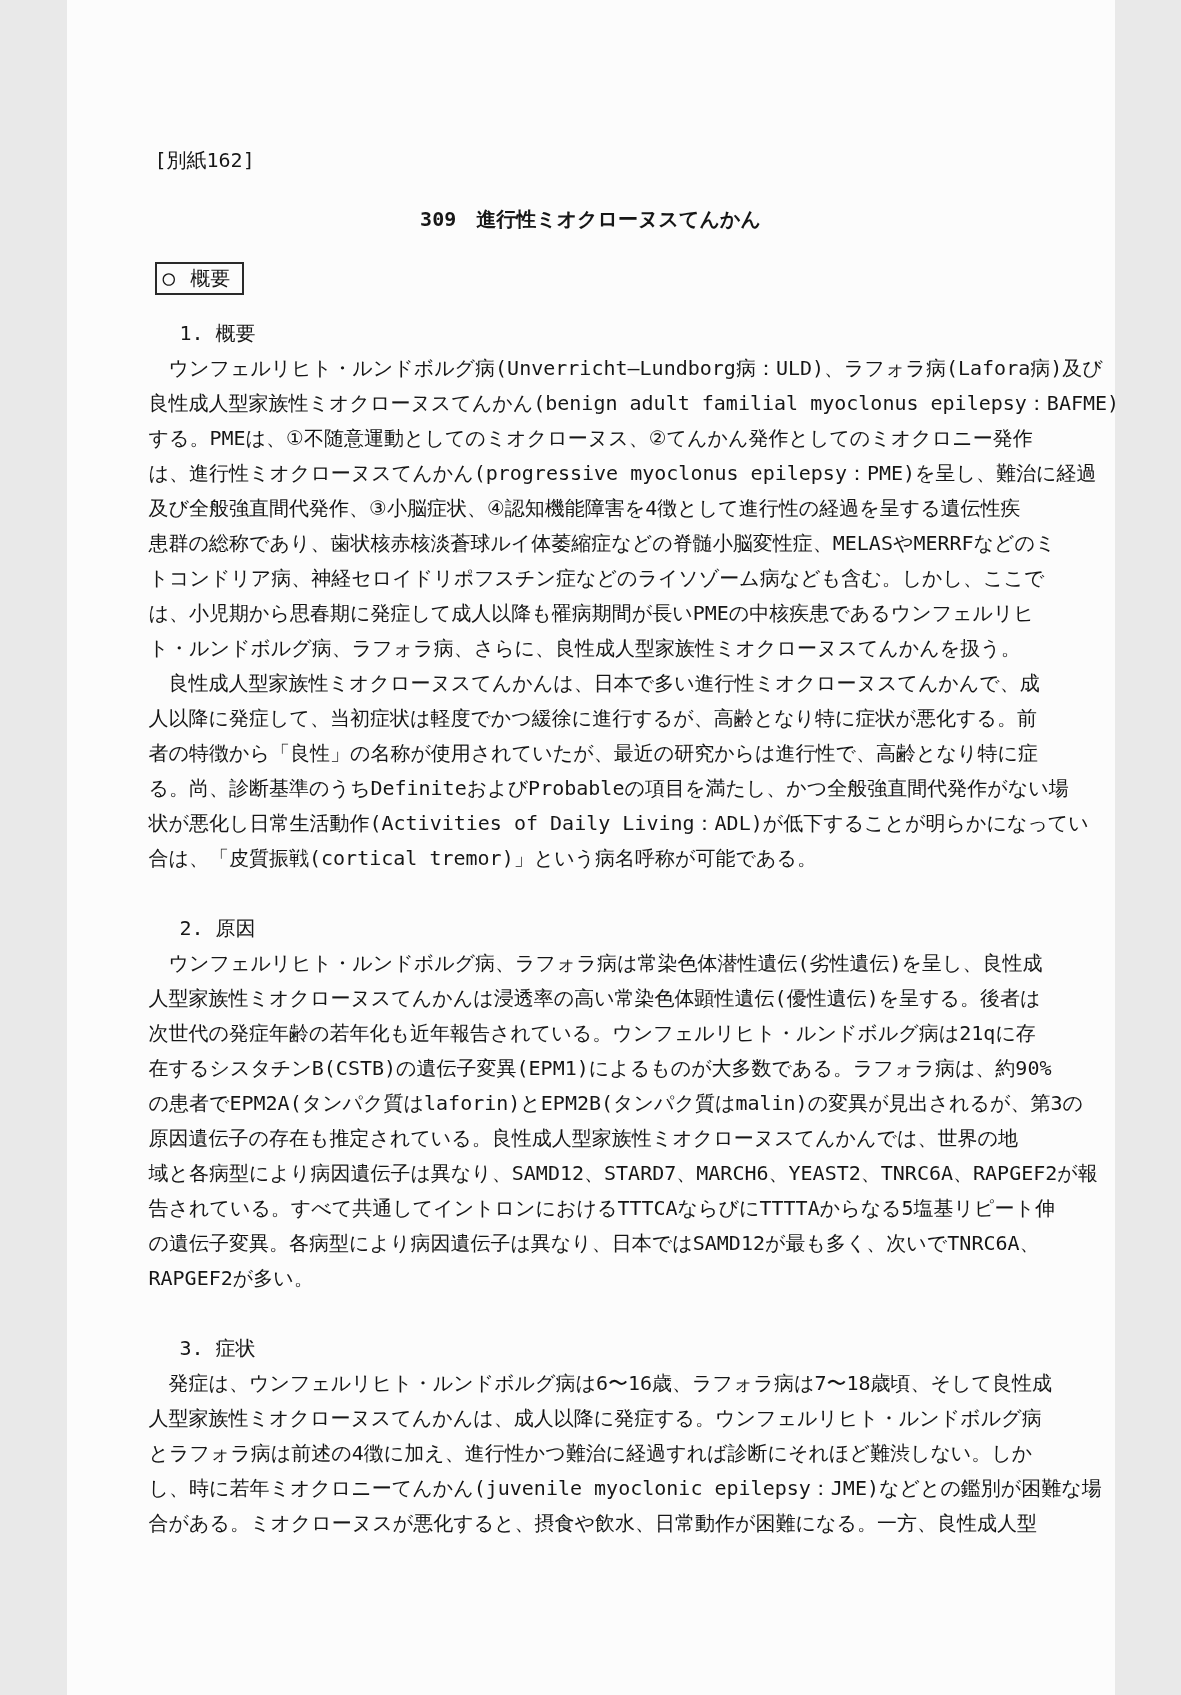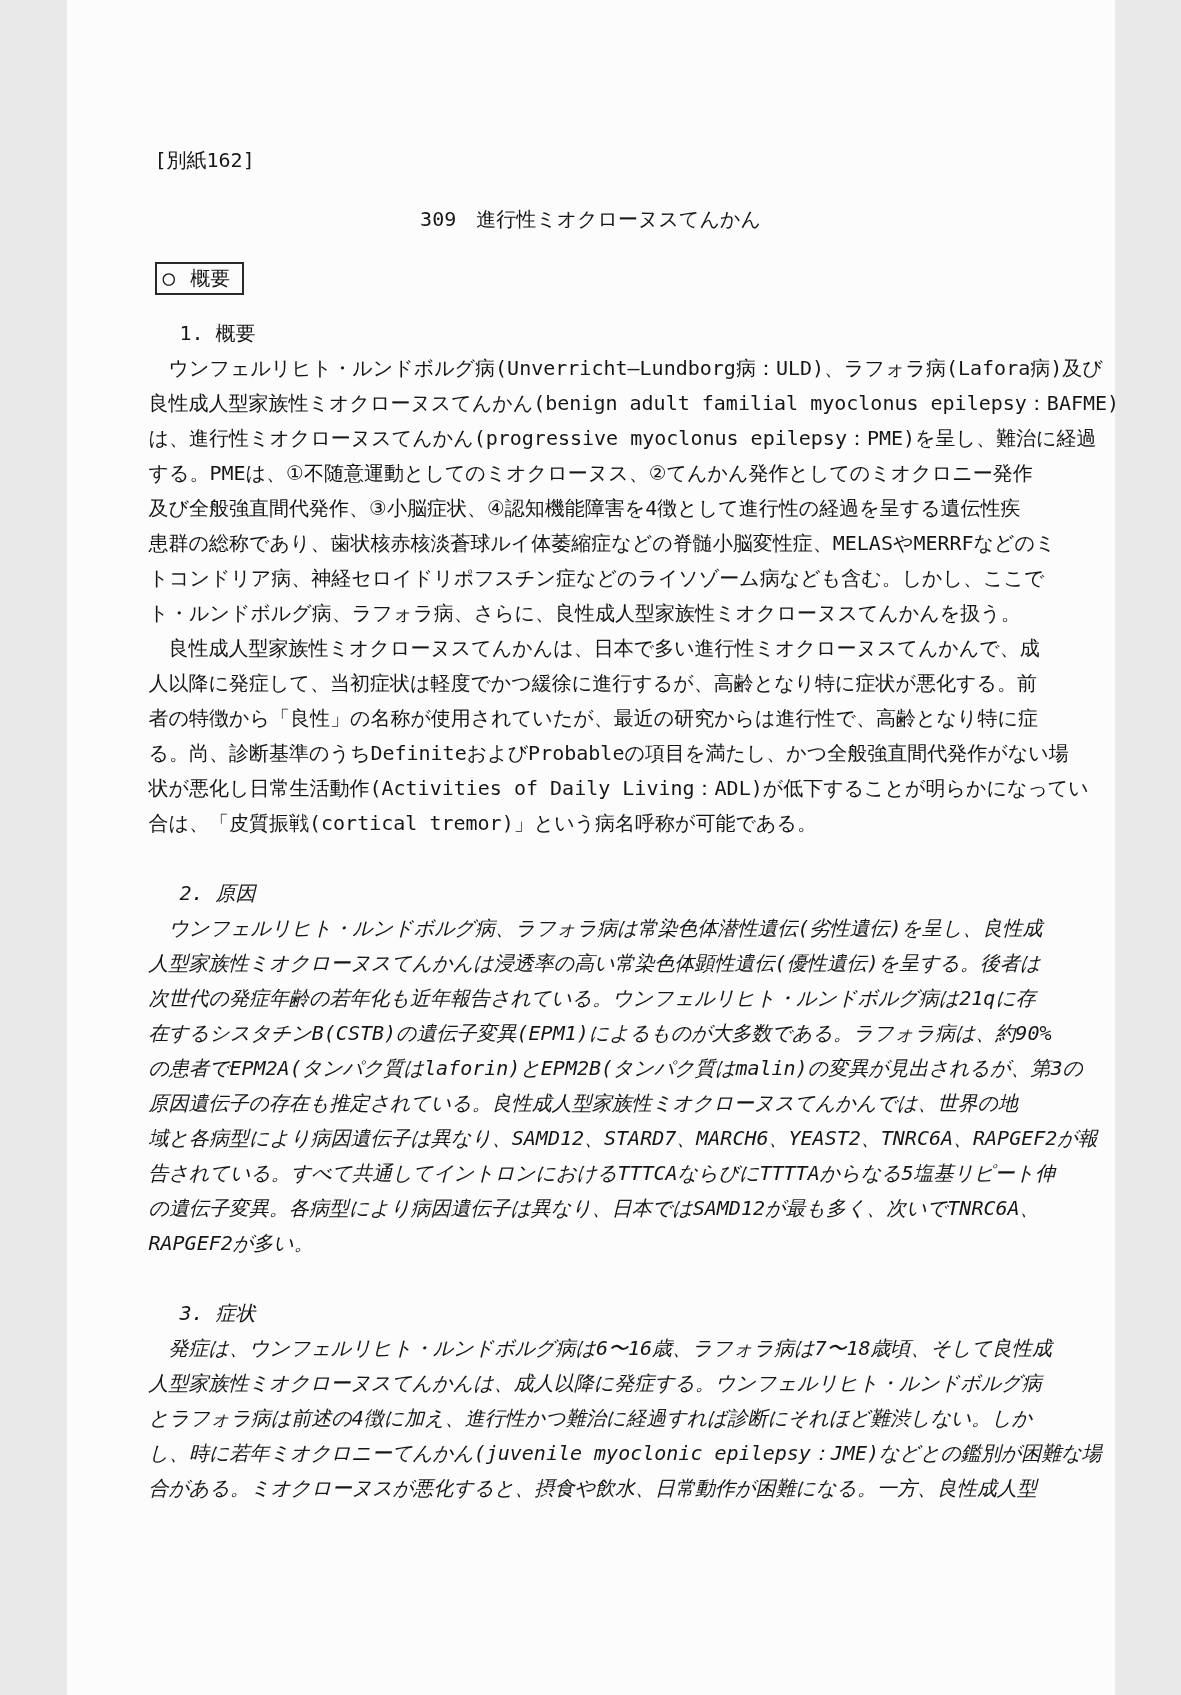--- a/index.html
+++ b/index.html
@@ -22,21 +22,21 @@
     white-space: pre;
   }
   .title {
     position: absolute;
     left: 0;
     top: 206px;
     width: 100%;
     margin: 0;
     text-align: center;
     font-size: 20px;
-    font-weight: normal;
+    font-weight: bold;
     line-height: 26px;
     white-space: pre;
   }
   .overview-box {
     position: absolute;
     left: 88px;
     top: 262px;
     display: inline-flex;
     align-items: center;
     gap: 15px;
@@ -45,21 +45,21 @@
     line-height: 24px;
     white-space: pre;
   }
   .overview-box .circle-mark { font-size: 21px; }
   .doc-body {
     position: absolute;
     left: 0;
     top: 316px;
     width: 100%;
   }
-  .section + .section { margin-top: 35px; font-style: italic; }
+  .section + .section { margin-top: 35px; }
   .section-heading {
     margin: 0 0 0 113px;
     font-size: 20px;
     font-weight: normal;
     line-height: 35px;
     white-space: pre;
   }
   .para {
     margin-left: 82px;
     margin-right: 60px;
@@ -84,25 +84,26 @@
     <span>概要</span>
   </div>
 
   <div class="doc-body">
 
     <section class="section">
       <h2 class="section-heading">1. 概要</h2>
       <div class="para">
           <div class="line">　ウンフェルリヒト・ルンドボルグ病(Unverricht―Lundborg病：ULD)、ラフォラ病(Lafora病)及び</div>
           <div class="line">良性成人型家族性ミオクローヌスてんかん(benign adult familial myoclonus epilepsy：BAFME)</div>
+          <div class="line">する。PMEは、①不随意運動としてのミオクローヌス、②てんかん発作としてのミオクロニー発作</div>
           <div class="line">は、進行性ミオクローヌスてんかん(progressive myoclonus epilepsy：PME)を呈し、難治に経過</div>
-          <div class="line">する。PMEは、①不随意運動としてのミオクローヌス、②てんかん発作としてのミオクロニー発作</div>
           <div class="line">及び全般強直間代発作、③小脳症状、④認知機能障害を4徴として進行性の経過を呈する遺伝性疾</div>
           <div class="line">患群の総称であり、歯状核赤核淡蒼球ルイ体萎縮症などの脊髄小脳変性症、MELASやMERRFなどのミ</div>
           <div class="line">トコンドリア病、神経セロイドリポフスチン症などのライソゾーム病なども含む。しかし、ここで</div>
+          <div class="line">は、小児期から思春期に発症して成人以降も罹病期間が長いPMEの中核疾患であるウンフェルリヒ</div>
           <div class="line">ト・ルンドボルグ病、ラフォラ病、さらに、良性成人型家族性ミオクローヌスてんかんを扱う。</div>
         </div>
       <div class="para">
           <div class="line">　良性成人型家族性ミオクローヌスてんかんは、日本で多い進行性ミオクローヌスてんかんで、成</div>
           <div class="line">人以降に発症して、当初症状は軽度でかつ緩徐に進行するが、高齢となり特に症状が悪化する。前</div>
           <div class="line">者の特徴から「良性」の名称が使用されていたが、最近の研究からは進行性で、高齢となり特に症</div>
           <div class="line">る。尚、診断基準のうちDefiniteおよびProbableの項目を満たし、かつ全般強直間代発作がない場</div>
           <div class="line">状が悪化し日常生活動作(Activities of Daily Living：ADL)が低下することが明らかになってい</div>
           <div class="line">合は、「皮質振戦(cortical tremor)」という病名呼称が可能である。</div>
         </div>

